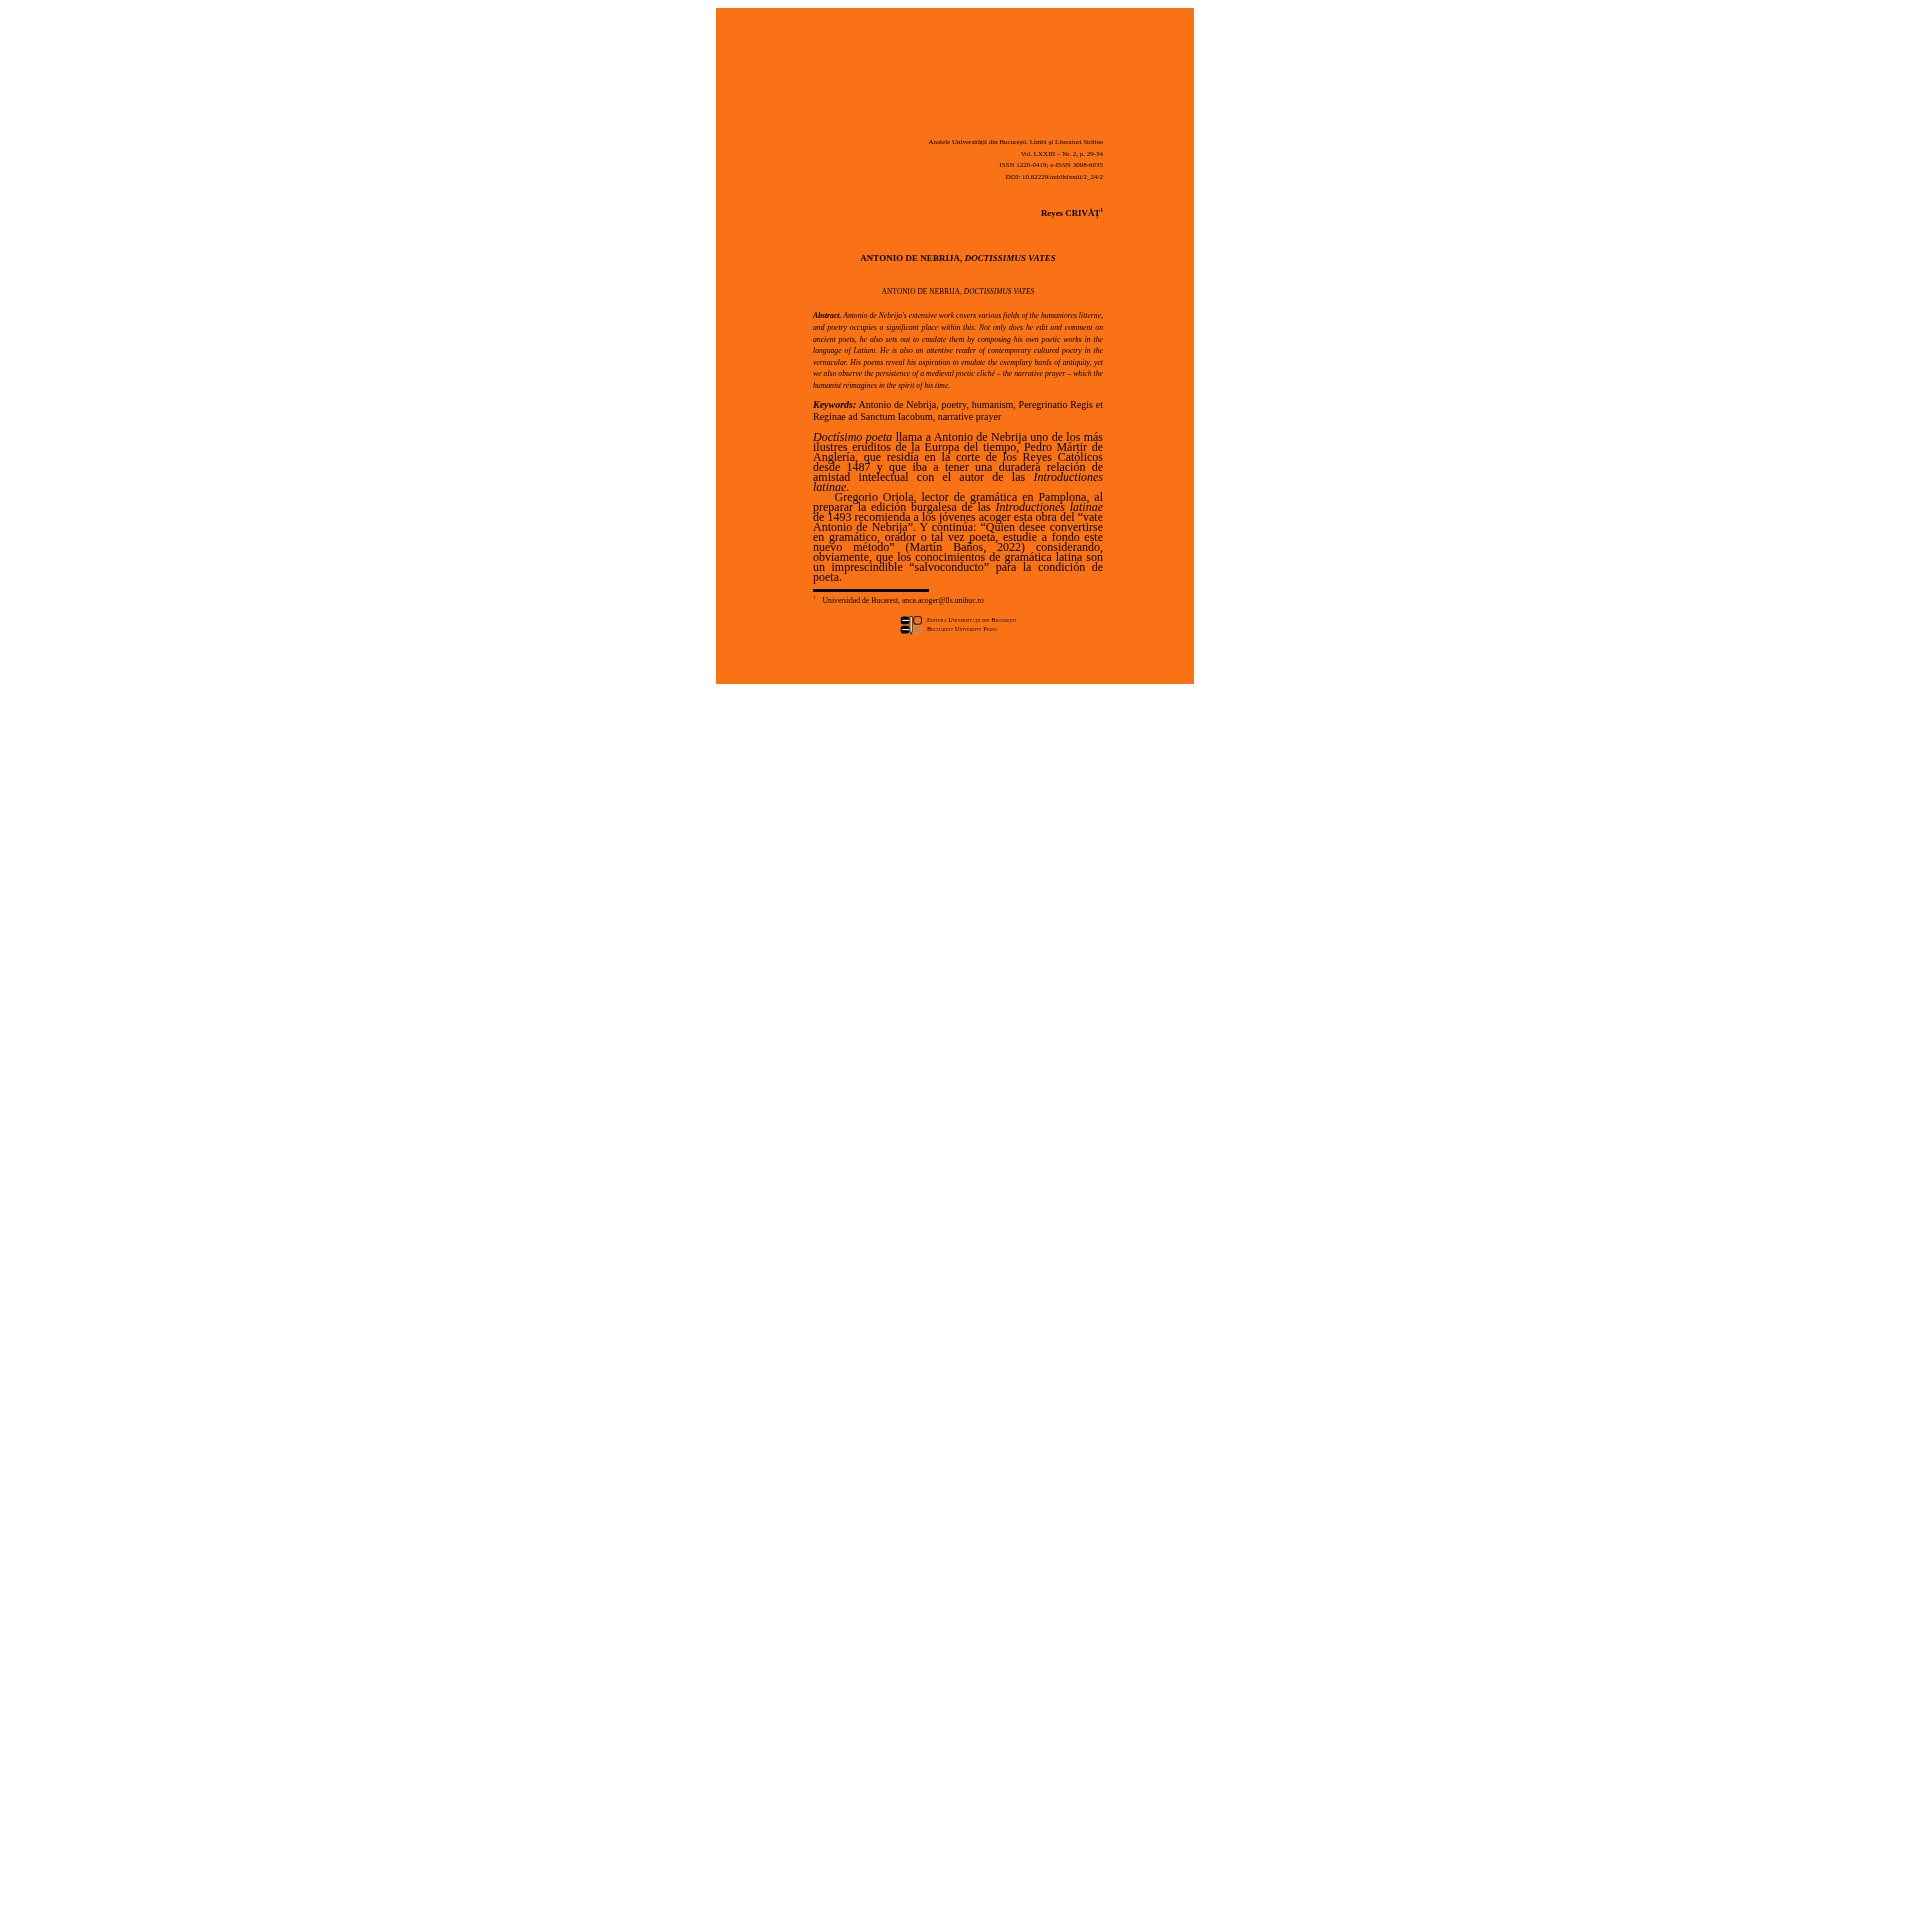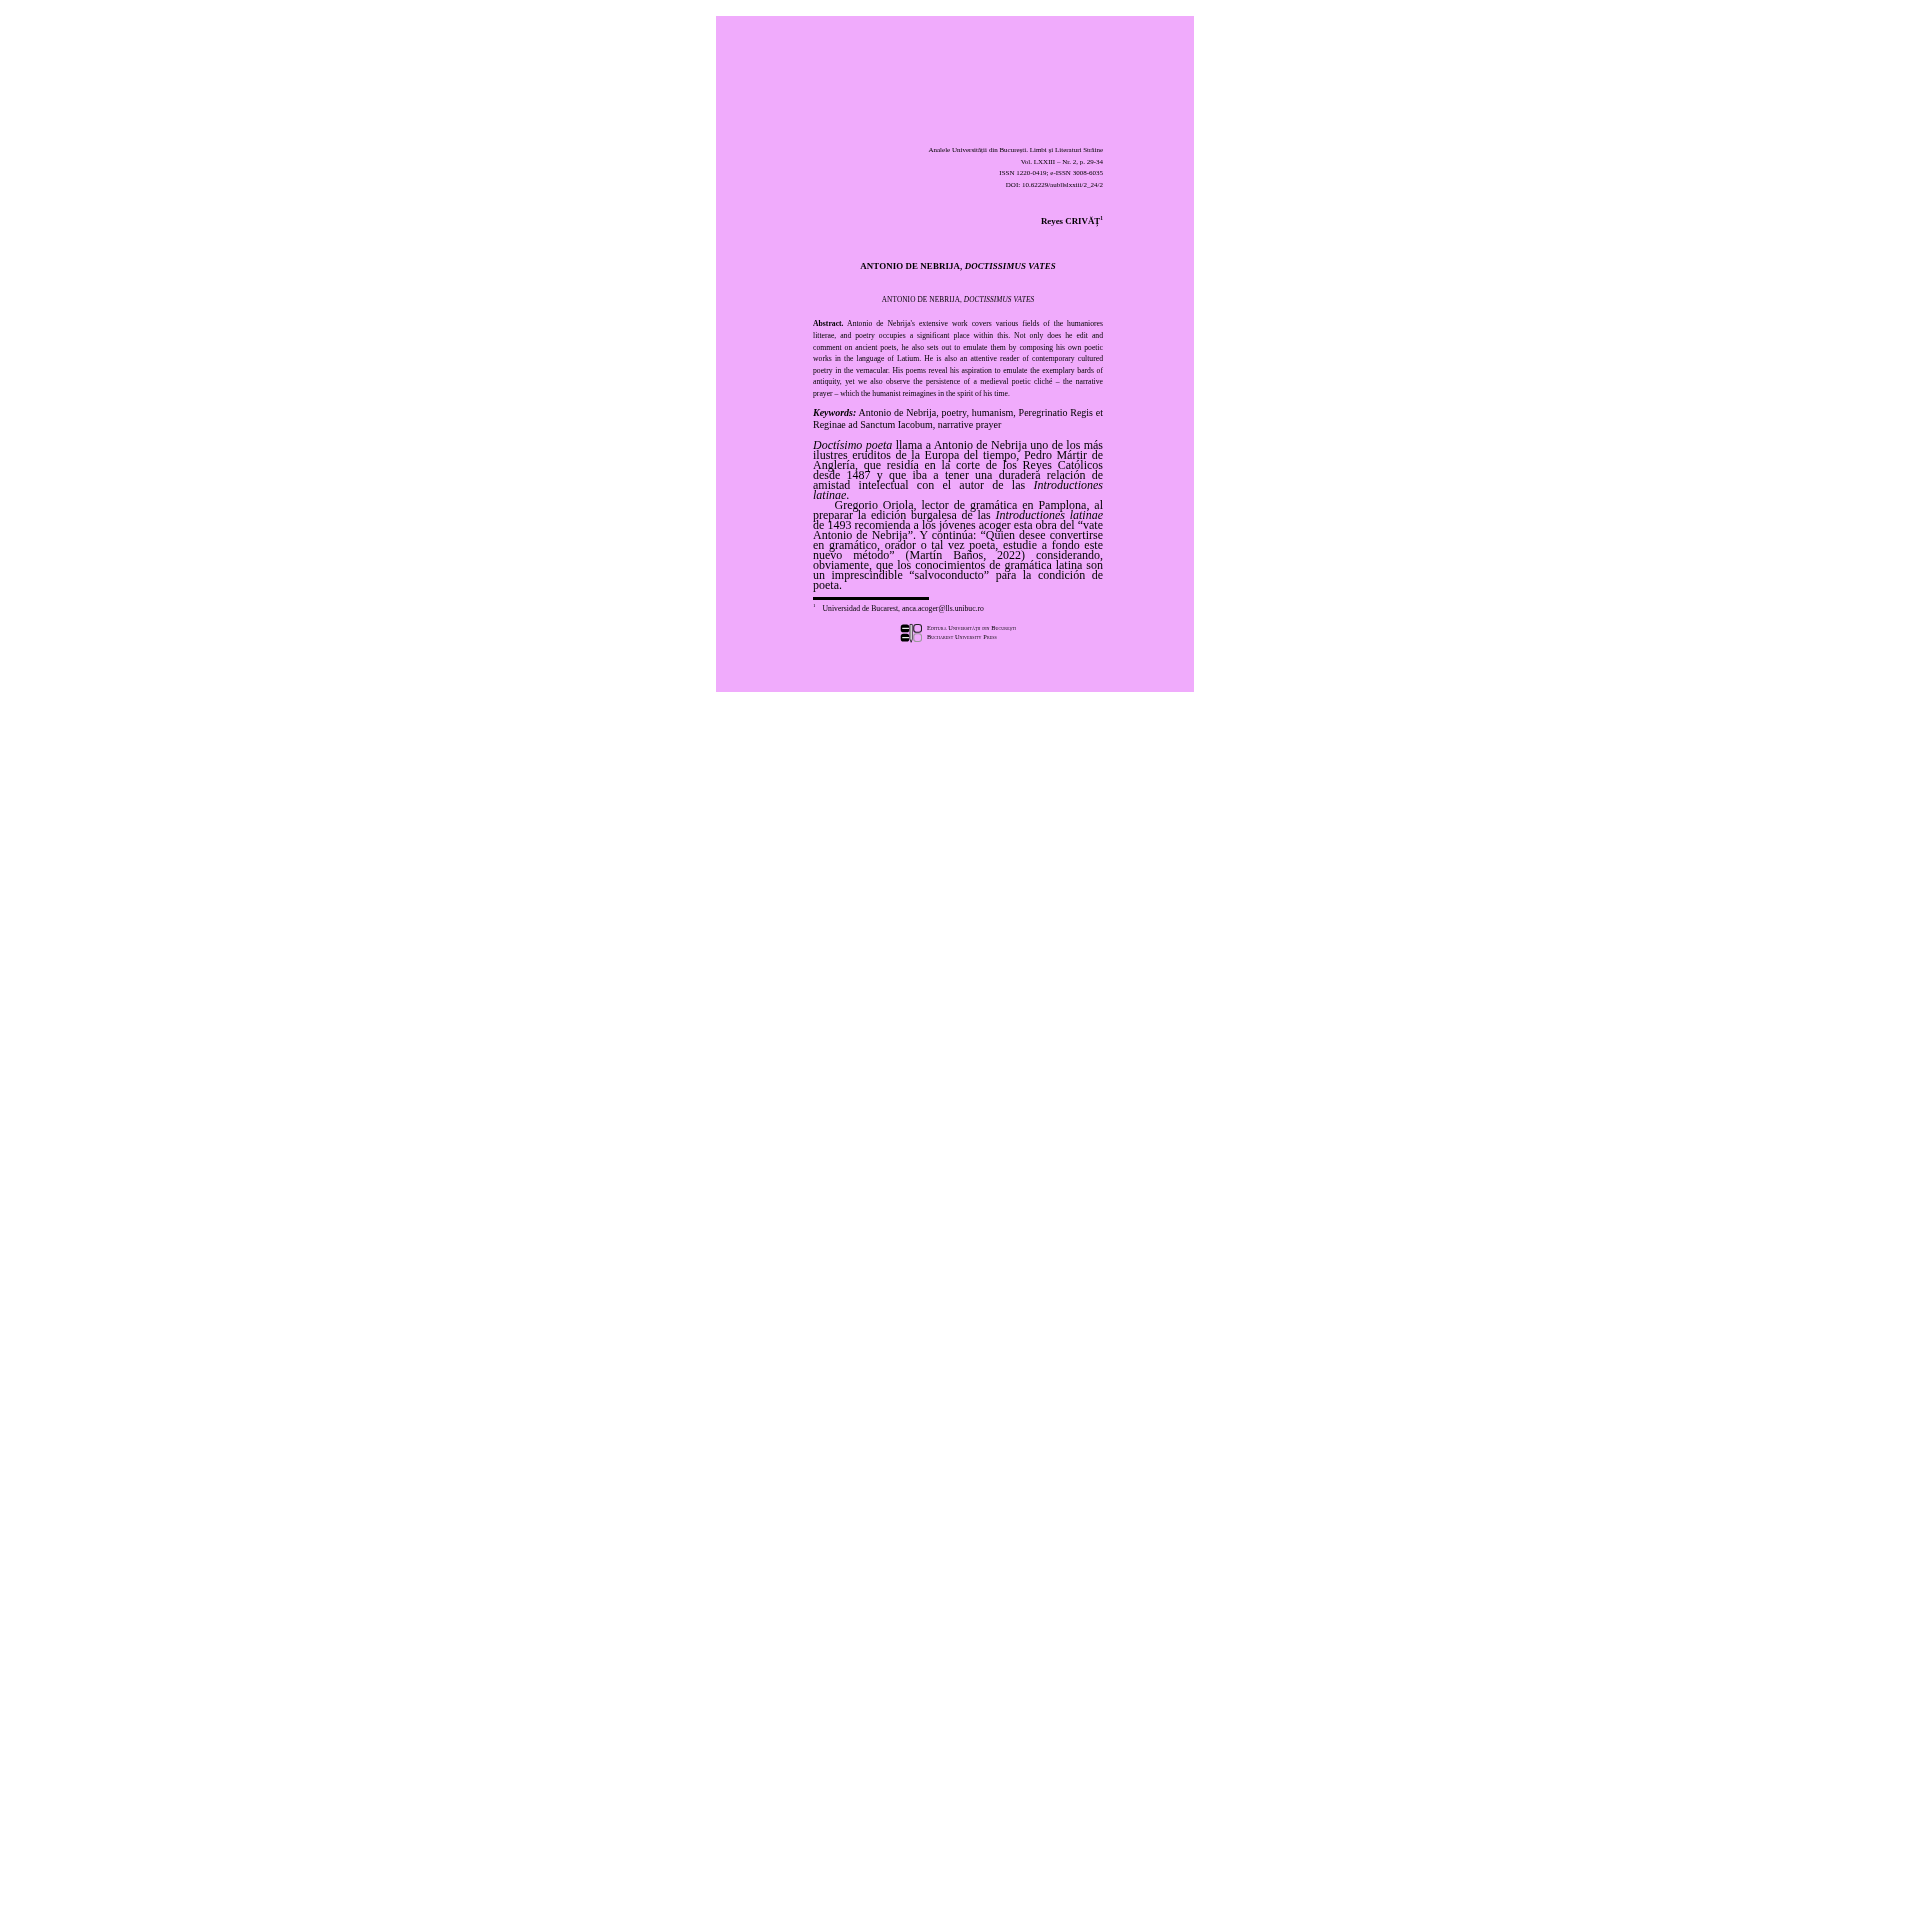--- a/index.html
+++ b/index.html
@@ -5,22 +5,22 @@
   html, body {
     margin: 0;
     padding: 0;
     background: #ffffff;
   }
   .page {
     position: relative;
     box-sizing: border-box;
     width: 478px;
     height: 676px;
-    margin: 16px auto;
-    background: #f0abfc;
+    margin: 8px auto;
+    background: #f97316;
     color: #000000;
     font-family: "Liberation Serif", "DejaVu Serif", serif;
     padding: 129px 91px 0 97px;
     overflow: hidden;
   }
   .header-block {
     text-align: right;
     font-size: 7px;
     line-height: 11.6px;
   }
@@ -49,20 +49,21 @@
     text-align: center;
     font-size: 7.3px;
     line-height: 11.6px;
     letter-spacing: 0.1px;
   }
   .abstract-par {
     margin-top: 13px;
     font-size: 7.7px;
     line-height: 11.6px;
     text-align: justify;
+    font-style: italic;
   }
   .keywords-par {
     margin-top: 3.1px;
     font-size: 10px;
     line-height: 11.6px;
     text-align: justify;
   }
   .body-text {
     margin-top: 6.2px;
     font-size: 12px;

